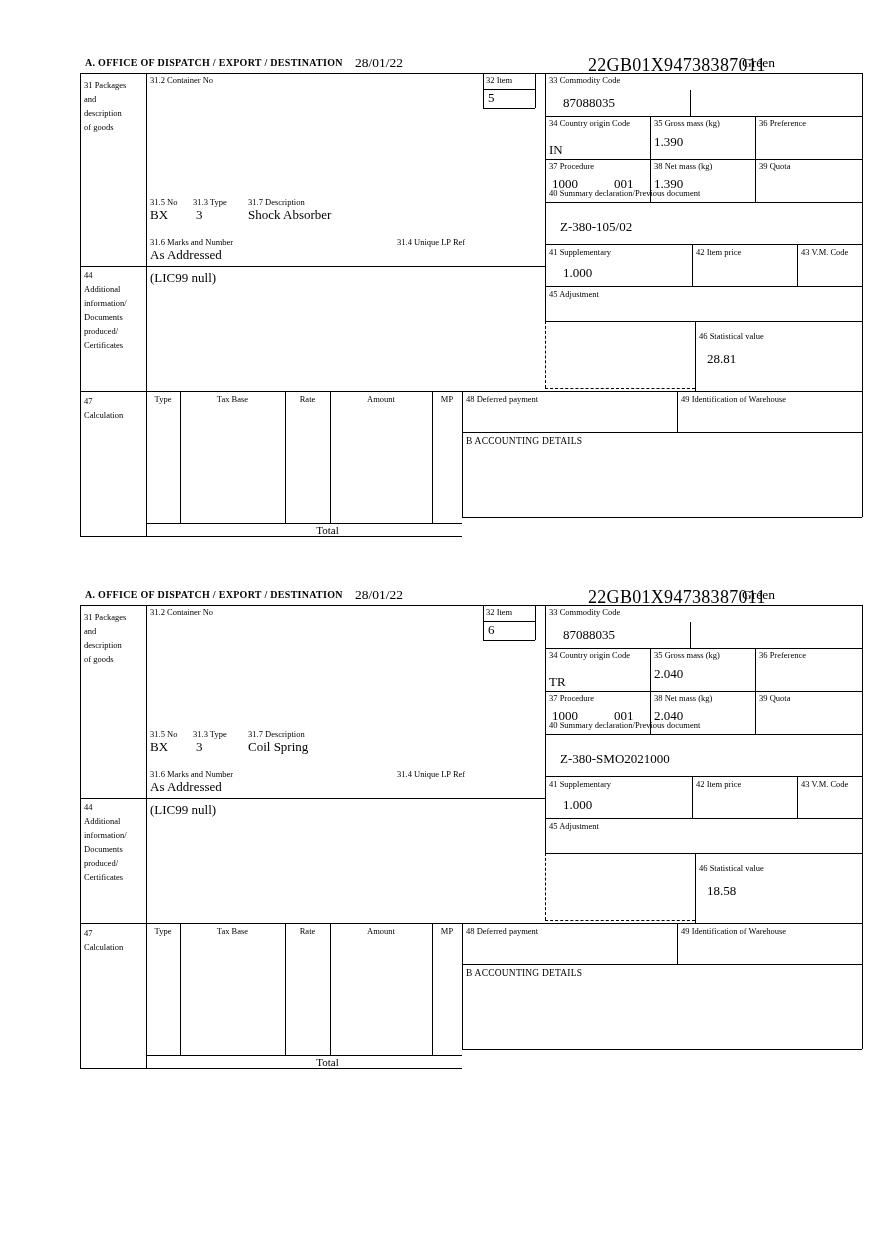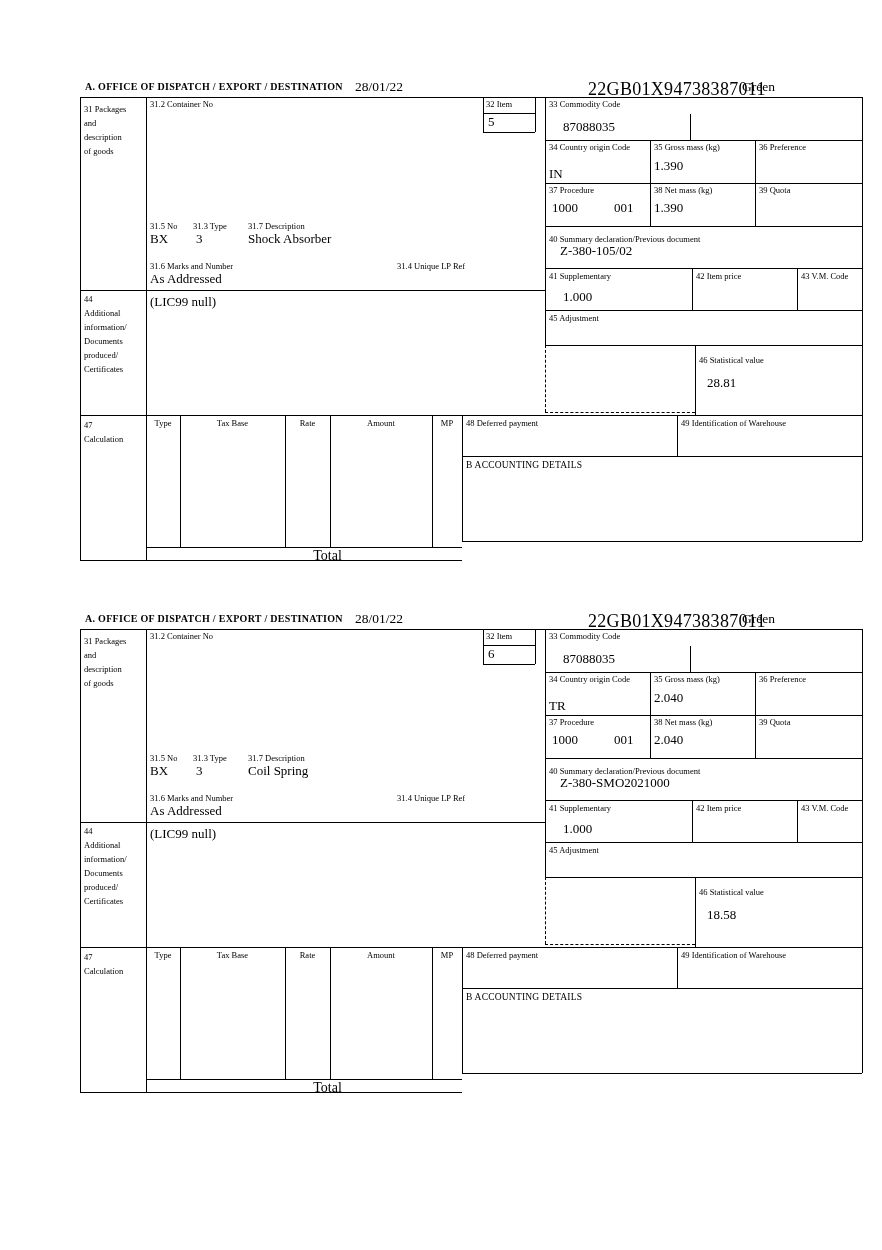--- a/index.html
+++ b/index.html
@@ -1,21 +1,21 @@
 <!DOCTYPE html>
 <html><head>
 <meta charset="utf-8">
 <style>
   * { box-sizing: border-box; }
   html, body { margin: 0; padding: 0; }
   body {
     width: 882px; height: 1250px; background: #ffffff; color: #000;
     font-family: "Liberation Serif", serif; overflow: hidden;
   }
-  #blocks { padding-top: 78px; }
+  #blocks { padding-top: 54px; }
   .form-block { position: relative; width: 882px; height: 482px; }
   .form-block + .form-block { margin-top: 50px; }
 
   .t { position: absolute; white-space: nowrap; }
   .lbl { font-size: 8.5px; }
   .val { font-size: 13px; }
   .pre { white-space: pre-line; line-height: 14px; }
 
   .hl { position: absolute; height: 1px; background: #000; }
   .vl { position: absolute; width: 1px; background: #000; }
@@ -46,40 +46,40 @@
   .val-37b { left: 614px; top: 122px; }
   .lbl-38 { left: 654px; top: 107px; }
   .val-38 { left: 654px; top: 122px; }
   .lbl-39 { left: 759px; top: 107px; }
   .lbl-315 { left: 150px; top: 143px; }
   .lbl-313 { left: 193px; top: 143px; }
   .lbl-317 { left: 248px; top: 143px; }
   .val-315 { left: 150px; top: 153px; }
   .val-313 { left: 196px; top: 153px; }
   .val-317 { left: 248px; top: 153px; }
-  .lbl-40 { left: 549px; top: 156px; }
+  .lbl-40 { left: 549px; top: 134px; }
   .val-40 { left: 560px; top: 165px; }
   .lbl-316 { left: 150px; top: 183px; }
   .lbl-314 { left: 397px; top: 183px; }
   .val-316 { left: 150px; top: 193px; }
   .lbl-41 { left: 549px; top: 193px; }
   .val-41 { left: 563px; top: 211px; }
   .lbl-42 { left: 696px; top: 193px; }
   .lbl-43 { left: 801px; top: 193px; }
   .val-44 { left: 150px; top: 216px; }
   .lbl-45 { left: 549px; top: 235px; }
   .lbl-46 { left: 699px; top: 277px; }
   .val-46 { left: 707px; top: 297px; }
   .calc-h { top: 340px; text-align: center; font-size: 8.5px; }
   .ch0 { left: 146px; width: 34px; }
   .ch1 { left: 180px; width: 105px; }
   .ch2 { left: 285px; width: 45px; }
   .ch3 { left: 330px; width: 102px; }
   .ch4 { left: 432px; width: 30px; }
-  .lbl-total { left: 285px; top: 470px; width: 85px; text-align: center; font-size: 14px; }
+  .lbl-total { left: 285px; top: 470px; width: 85px; text-align: center; font-size: 11px; }
   .lbl-48 { left: 466px; top: 340px; }
   .lbl-49 { left: 681px; top: 340px; }
   .lbl-acct { left: 466px; top: 382px; font-size: 9.5px; letter-spacing: 0.2px; }
 </style>
 </head>
 <body>
 
 <div id="blocks">
 <section class="form-block">
 

